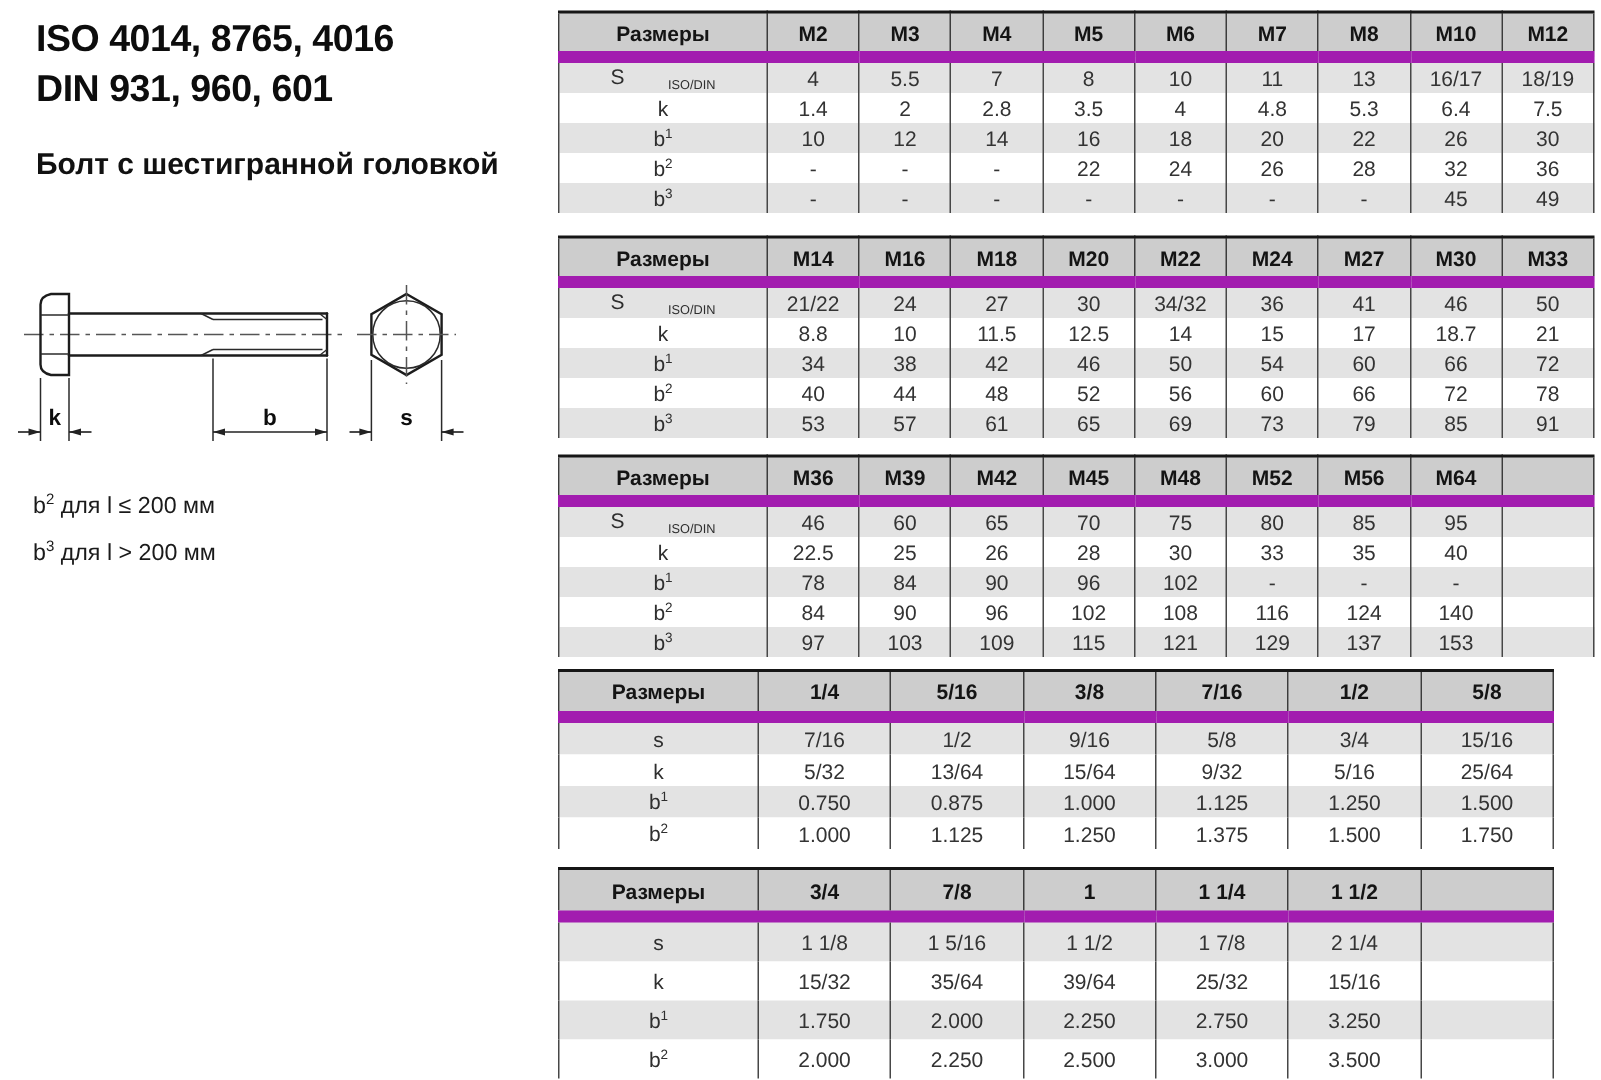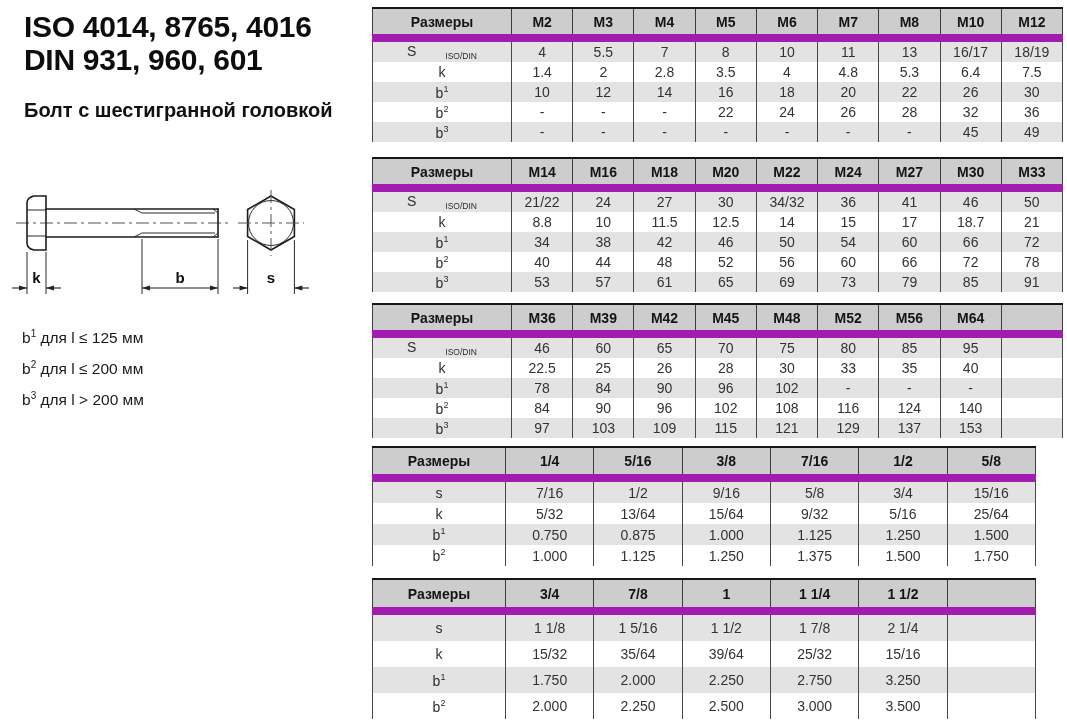--- a/index.html
+++ b/index.html
@@ -2,21 +2,21 @@
 <html><head>
 <meta charset="utf-8">
 <style>
   html,body{margin:0;padding:0;}
   body{
     width:1067px;height:720px;position:relative;background:#ffffff;
     font-family:"Liberation Sans",sans-serif;color:#111;overflow:hidden;
   }
   
   .title-block{position:absolute;left:24px;top:10px;}
-  .title-line{font-size:30px;font-weight:700;line-height:33px;letter-spacing:-0.3px;color:#0d0d0d;}
+  .title-line{font-size:25px;font-weight:700;line-height:33px;letter-spacing:-0.3px;color:#0d0d0d;}
   .subtitle-block{position:absolute;left:24px;top:96px;}
   .subtitle-line{font-size:20px;font-weight:700;line-height:28px;color:#111;}
   .diagram{position:absolute;left:8px;top:182px;}
   .footnotes{position:absolute;left:22px;top:320px;font-size:15.5px;line-height:27px;color:#1a1a1a;}
   .footnotes sup{font-size:10px;}
   
   .tables-area{position:absolute;left:0;top:0;width:1067px;height:720px;}
   table.tbl{
     position:absolute;left:372px;border-collapse:collapse;table-layout:fixed;
     border-top:2px solid #161616;
@@ -109,21 +109,20 @@
   <line class="thin" x1="239.6" y1="58" x2="239.6" y2="112"></line>
   <line class="thin" x1="286.4" y1="58" x2="286.4" y2="112"></line>
   <line class="dim" x1="225" y1="106" x2="239.6" y2="106"></line>
   <line class="dim" x1="286.4" y1="106" x2="301" y2="106"></line>
   <polygon class="arr" points="239.6,106 231.6,103.6 231.6,108.4"></polygon>
   <polygon class="arr" points="286.4,106 294.4,103.6 294.4,108.4"></polygon>
   <text class="dimlabel" x="263" y="101">s</text>
 </svg>
 
 <div class="footnotes">
-    <div>b<sup>1</sup> для l ≤ 125 мм</div>
     <div>b<sup>2</sup> для l ≤ 200 мм</div>
     <div>b<sup>3</sup> для l &gt; 200 мм</div>
   </div>
 
 <div class="tables-area">
     <table class="tbl t-small pos1">
       <thead>
         <tr>
           <th>Размеры</th>
           <th>M2</th>

